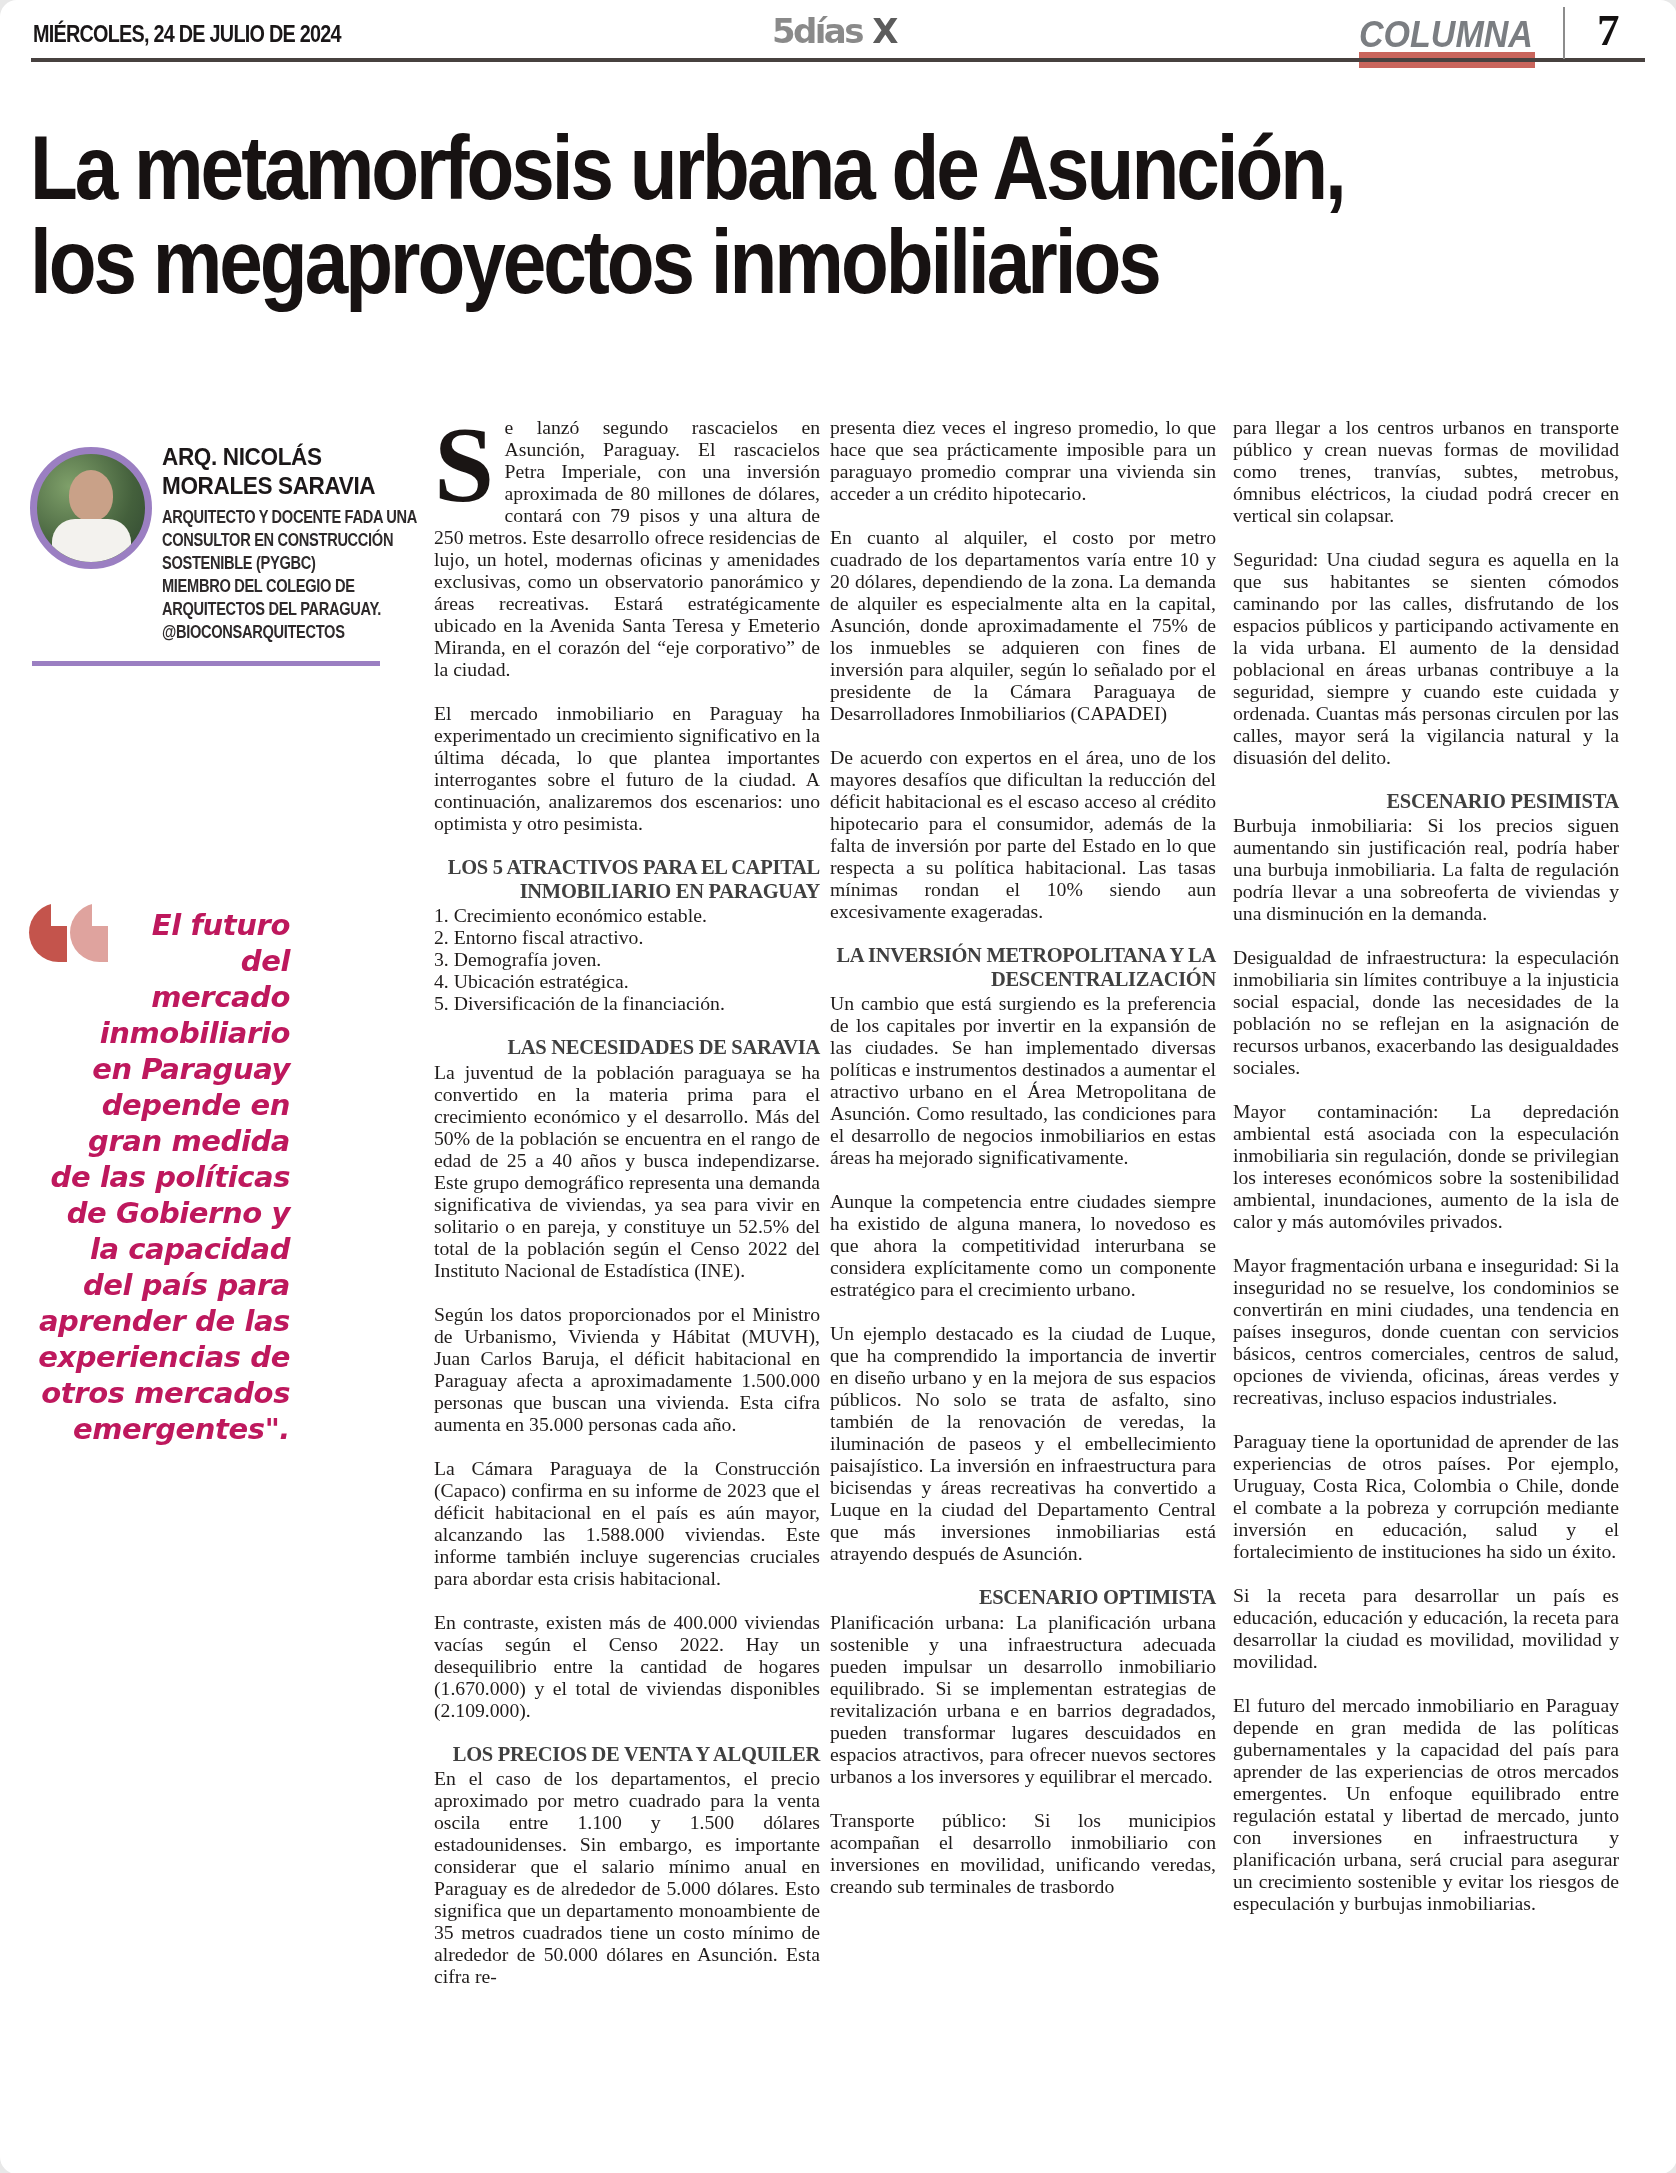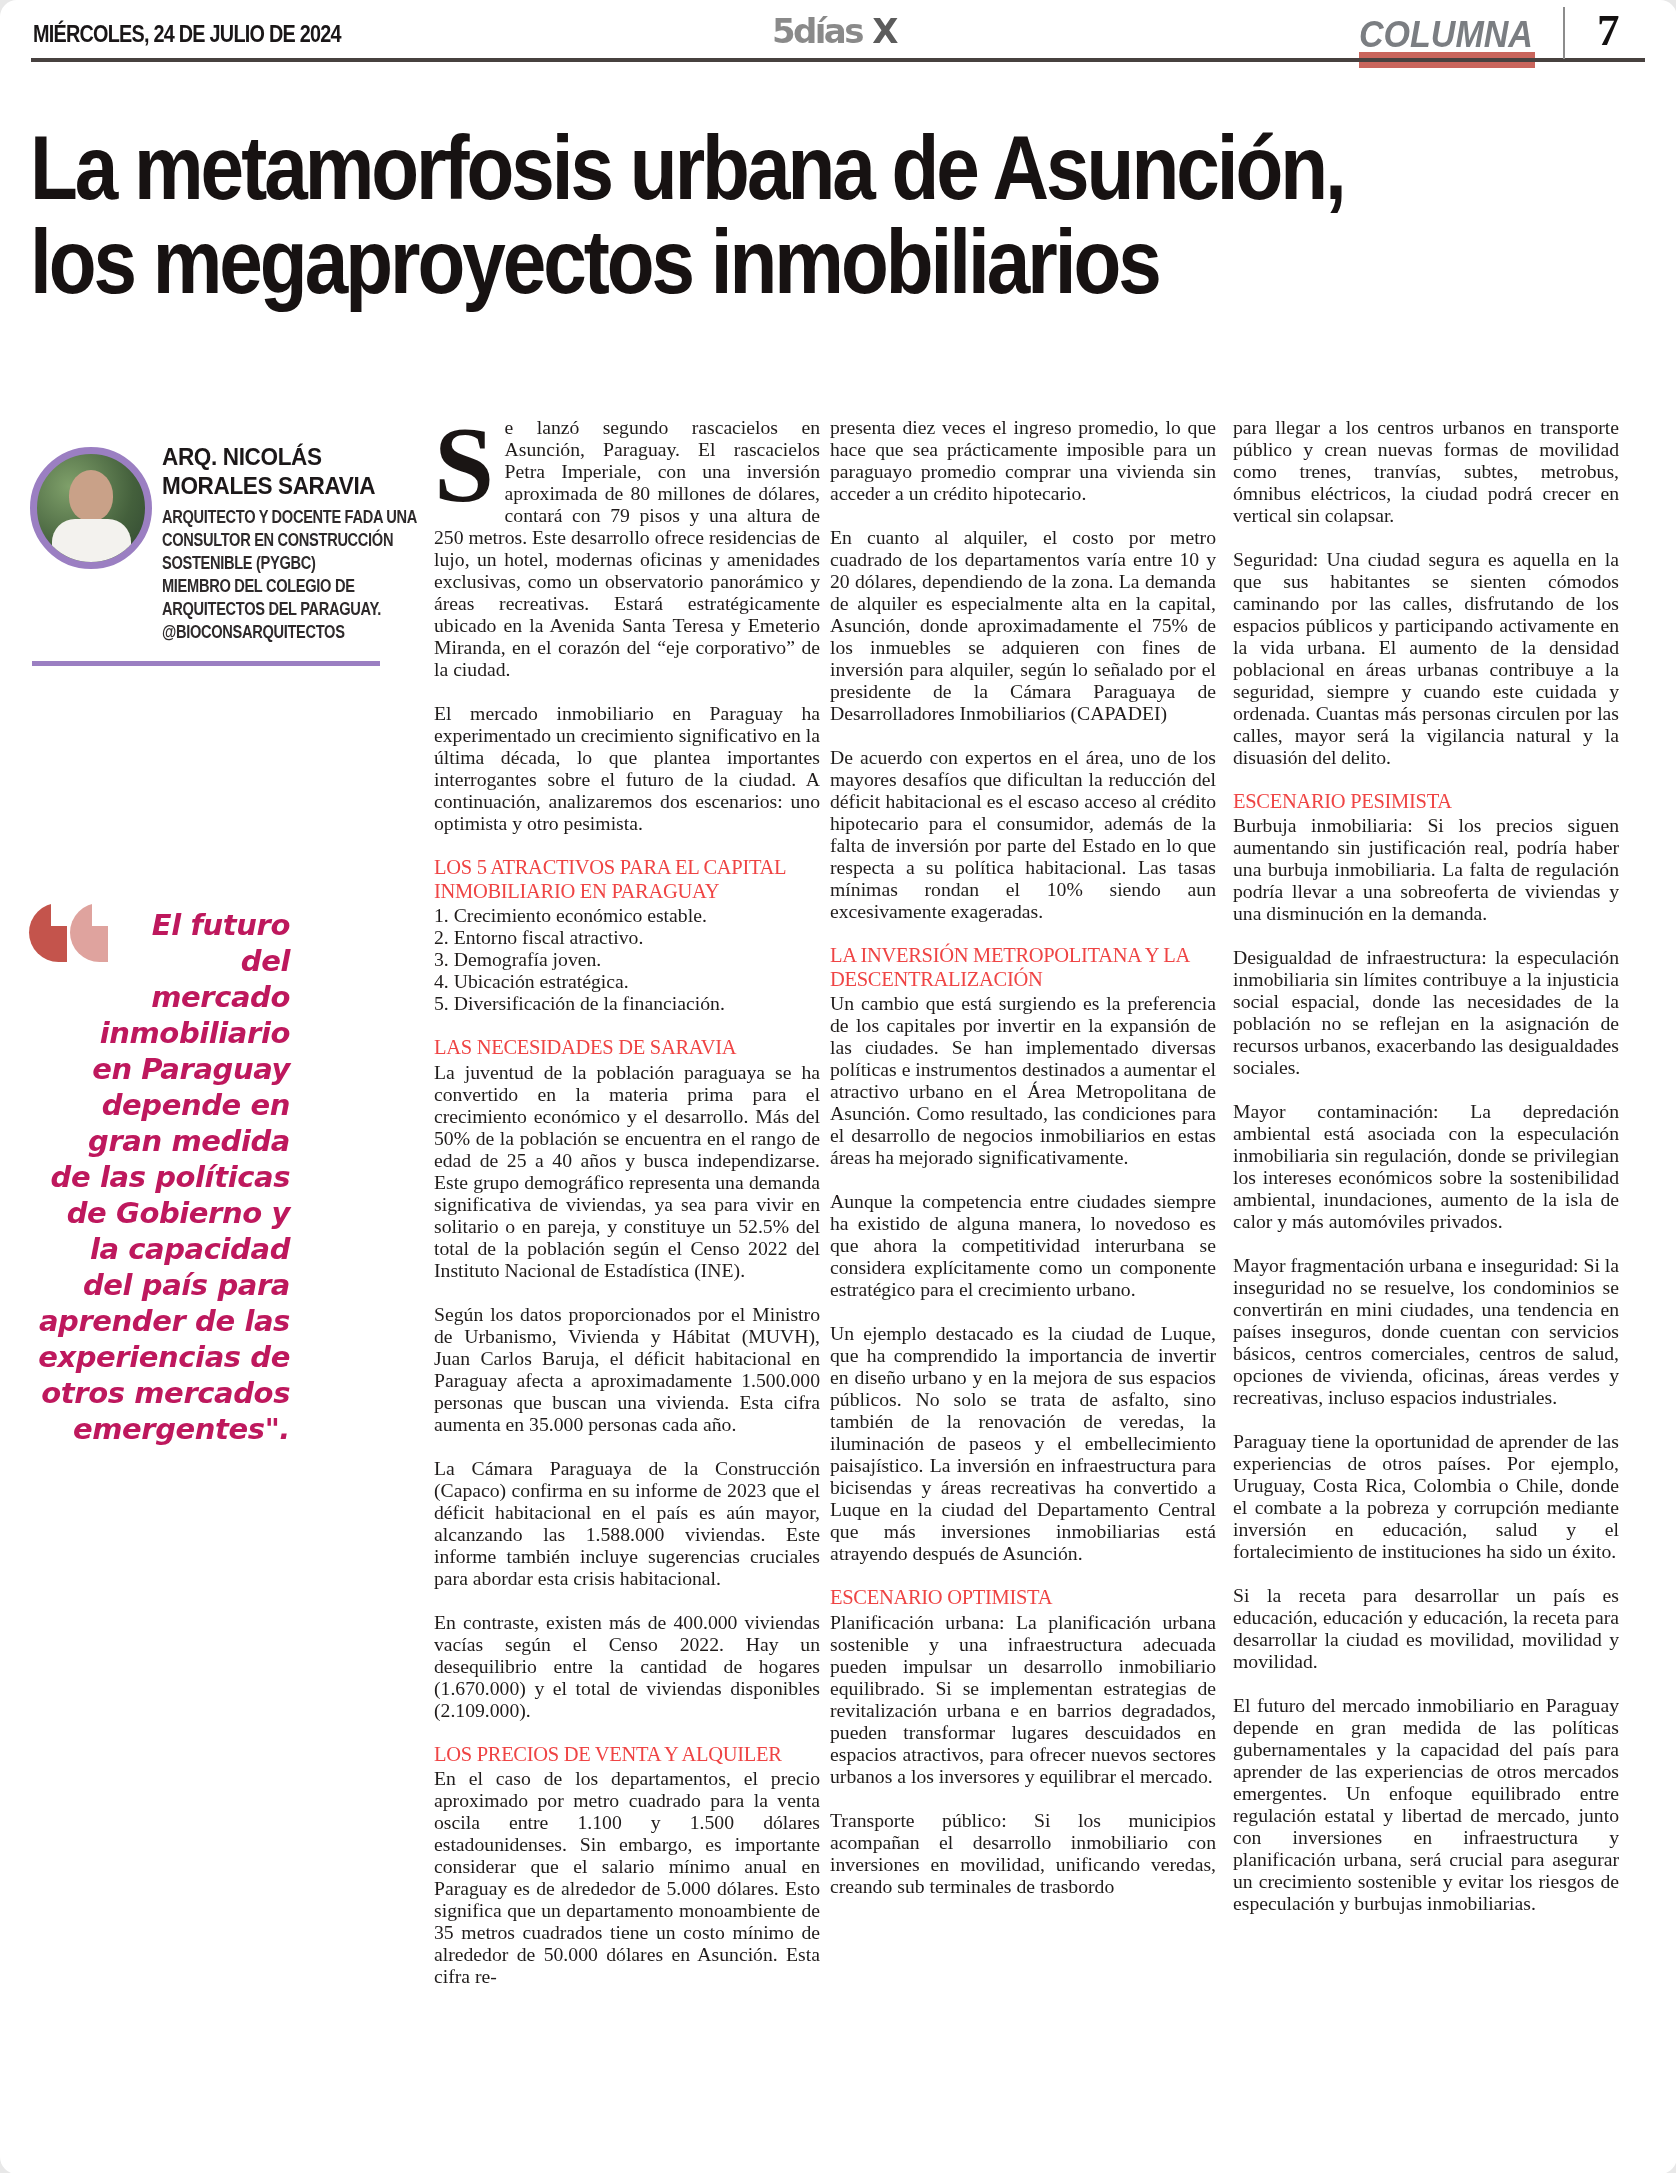--- a/index.html
+++ b/index.html
@@ -49,22 +49,22 @@
   .q-light{left:41px;} .q-light .disc{background:#dfa39e;}
   .pull-quote{position:absolute;left:26px;top:907px;width:264px;
     font-family:"DejaVu Sans",sans-serif;font-weight:700;font-style:italic;
     font-size:29px;line-height:36px;letter-spacing:-0.4px;color:#be185d;
     text-align:right;white-space:pre-line;}
   
   .col{position:absolute;top:416px;width:386px;font-size:19.7px;line-height:22px;
     text-align:justify;color:#201c1b;}
   #col-1{left:434px;} #col-2{left:830px;} #col-3{left:1225px;margin-left:8px;}
   .para{margin:0 0 22px 0;}
-  .col-heading{margin:10.5px 0 0 0;padding:0 0 0.9px 0;font-weight:400;font-size:20.5px;
-    line-height:23.6px;letter-spacing:-0.3px;color:#ef4444;text-align:left;}
+  .col-heading{margin:10.5px 0 0 0;padding:0 0 0.9px 0;font-weight:700;font-size:20.5px;
+    line-height:23.6px;letter-spacing:-0.3px;color:#404040;text-align:right;}
   .list{margin:0 0 22px 0;white-space:pre-line;text-align:left;}
   .dropcap{float:left;font-weight:700;font-size:108px;line-height:87px;
     padding:5.2px 10.5px 0 0;color:#1a1514;}
 </style>
 </head>
 <body>
 
 <div id="page">
 
   <div class="hdr-date">MIÉRCOLES, 24 DE JULIO DE 2024</div>

